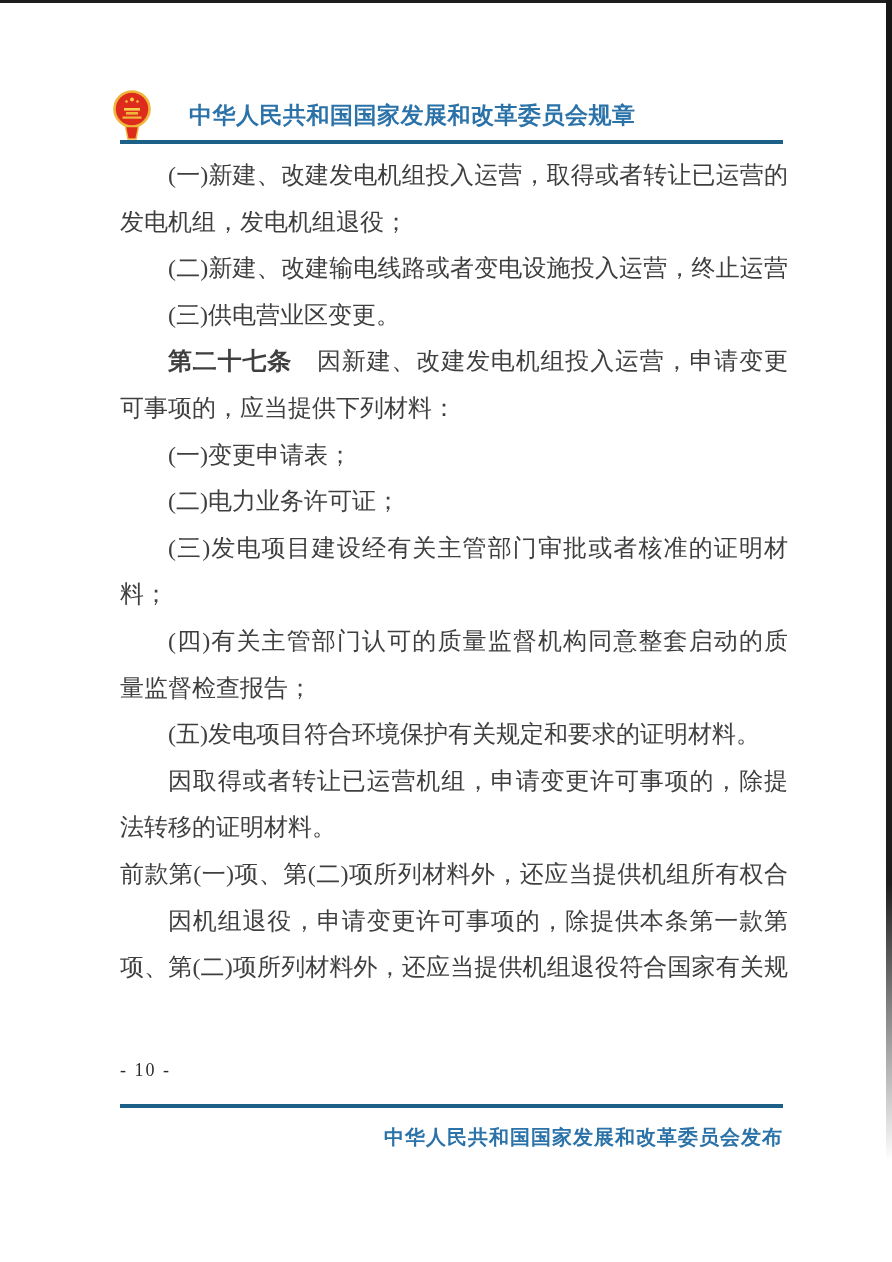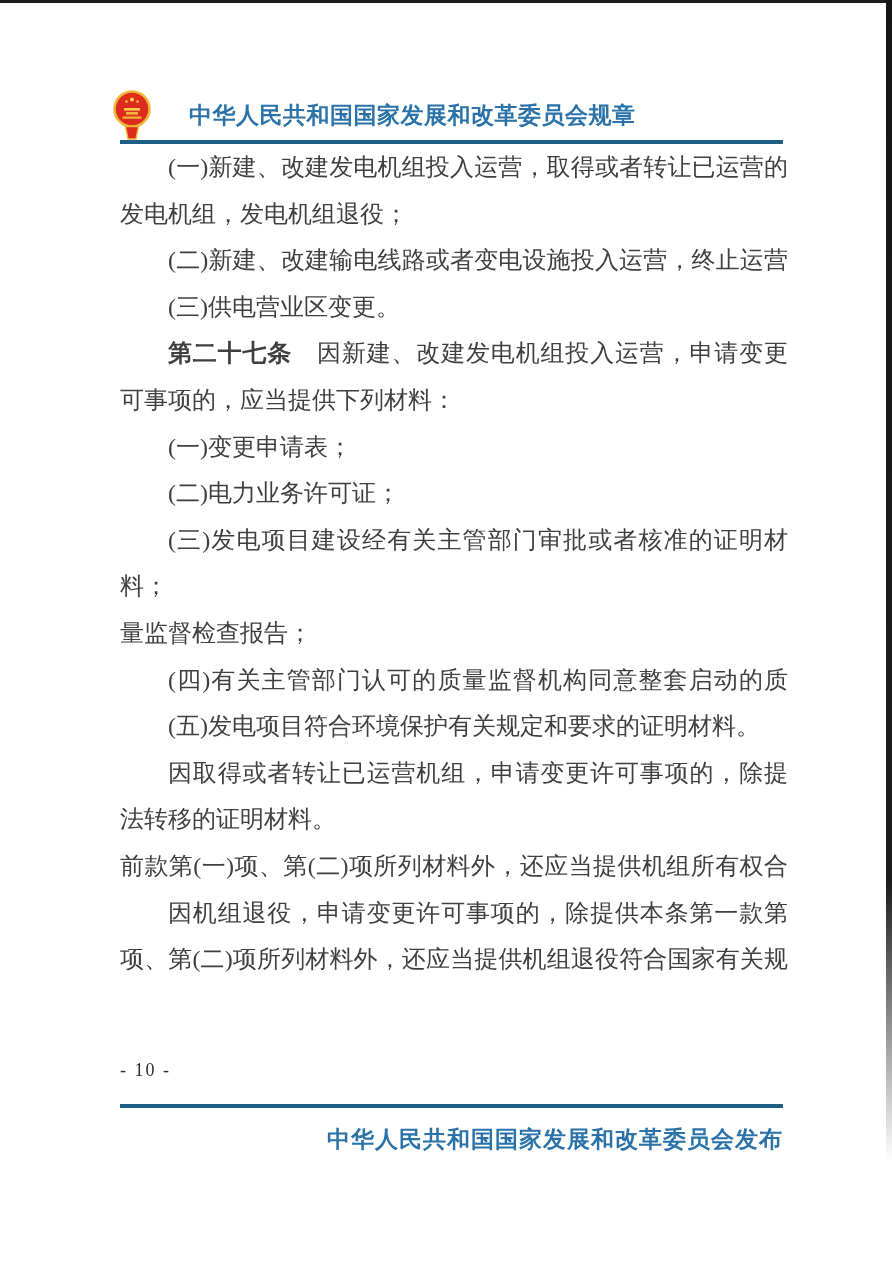--- a/index.html
+++ b/index.html
@@ -55,21 +55,21 @@
     left: 120px;
     width: 663px;
     height: 4px;
     background: var(--rule-blue);
   }
   .header-rule { top: 140px; }
   .footer-rule { top: 1104px; }
   
   .body-text {
     position: absolute;
-    left: 120px; top: 144px;
+    left: 120px; top: 152px;
     width: 668px;
     color: var(--body-text);
     font-size: 24px;
   }
   .body-line {
     line-height: 46.6px;
     height: 46.6px;
     white-space: nowrap;
     text-align: left;
   }
@@ -94,21 +94,21 @@
     color: #2b2b2b;
     letter-spacing: 2px;
   }
   .footer-publisher {
     position: absolute;
     left: 120px; top: 1124px;
     width: 663px;
     text-align: right;
     font-family: "Liberation Sans", "DejaVu Sans", sans-serif;
     font-weight: bold;
-    font-size: 23px;
+    font-size: 20px;
     color: var(--accent-blue);
     letter-spacing: 1px;
   }
 </style>
 </head>
 <body>
 
 <div class="page">
 
   <div class="scan-top"></div>
@@ -134,22 +134,22 @@
       <div class="body-line indent fill">(一)新建、改建发电机组投入运营，取得或者转让已运营的</div>
       <div class="body-line">发电机组，发电机组退役；</div>
       <div class="body-line indent fill">(二)新建、改建输电线路或者变电设施投入运营，终止运营</div>
       <div class="body-line indent">(三)供电营业区变更。</div>
       <div class="body-line indent fill"><b>第二十七条</b>　因新建、改建发电机组投入运营，申请变更许</div>
       <div class="body-line">可事项的，应当提供下列材料：</div>
       <div class="body-line indent">(一)变更申请表；</div>
       <div class="body-line indent">(二)电力业务许可证；</div>
       <div class="body-line indent fill">(三)发电项目建设经有关主管部门审批或者核准的证明材</div>
       <div class="body-line">料；</div>
+      <div class="body-line indent fill">(四)有关主管部门认可的质量监督机构同意整套启动的质</div>
       <div class="body-line">量监督检查报告；</div>
-      <div class="body-line indent fill">(四)有关主管部门认可的质量监督机构同意整套启动的质</div>
       <div class="body-line indent">(五)发电项目符合环境保护有关规定和要求的证明材料。</div>
       <div class="body-line indent fill">因取得或者转让已运营机组，申请变更许可事项的，除提供</div>
       <div class="body-line">法转移的证明材料。</div>
       <div class="body-line fill">前款第(一)项、第(二)项所列材料外，还应当提供机组所有权合</div>
       <div class="body-line indent fill">因机组退役，申请变更许可事项的，除提供本条第一款第(一)</div>
       <div class="body-line fill">项、第(二)项所列材料外，还应当提供机组退役符合国家有关规</div>
     </div>
 
   <div class="page-number">- 10 -</div>
 

